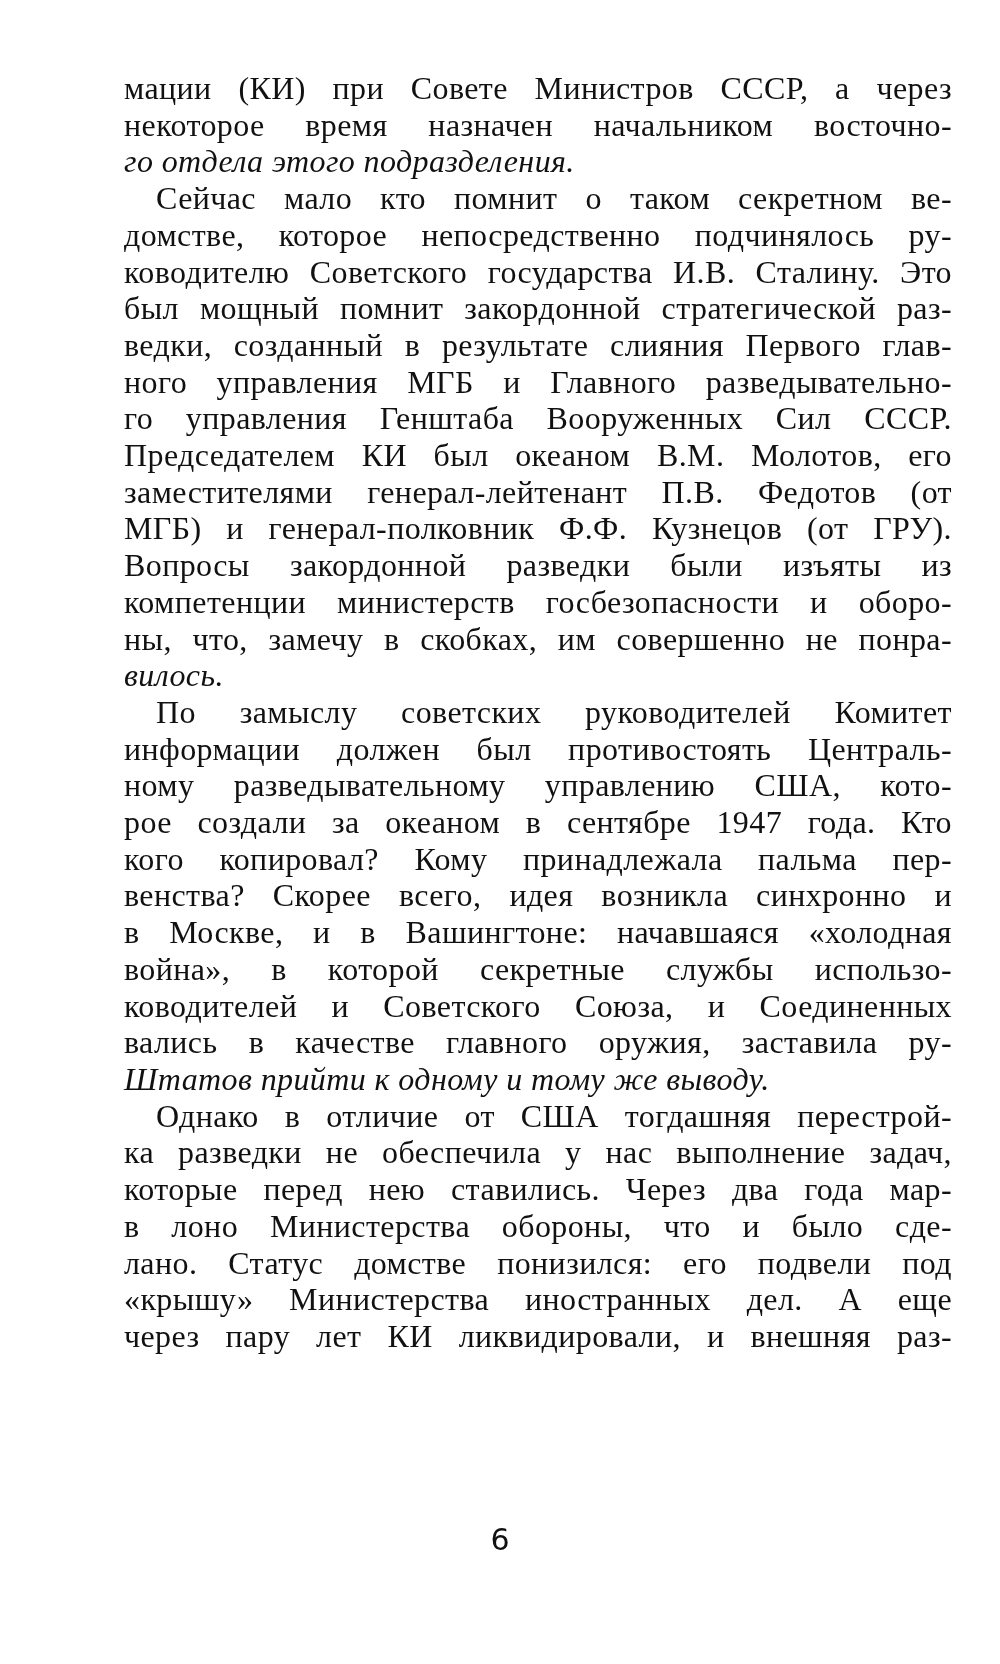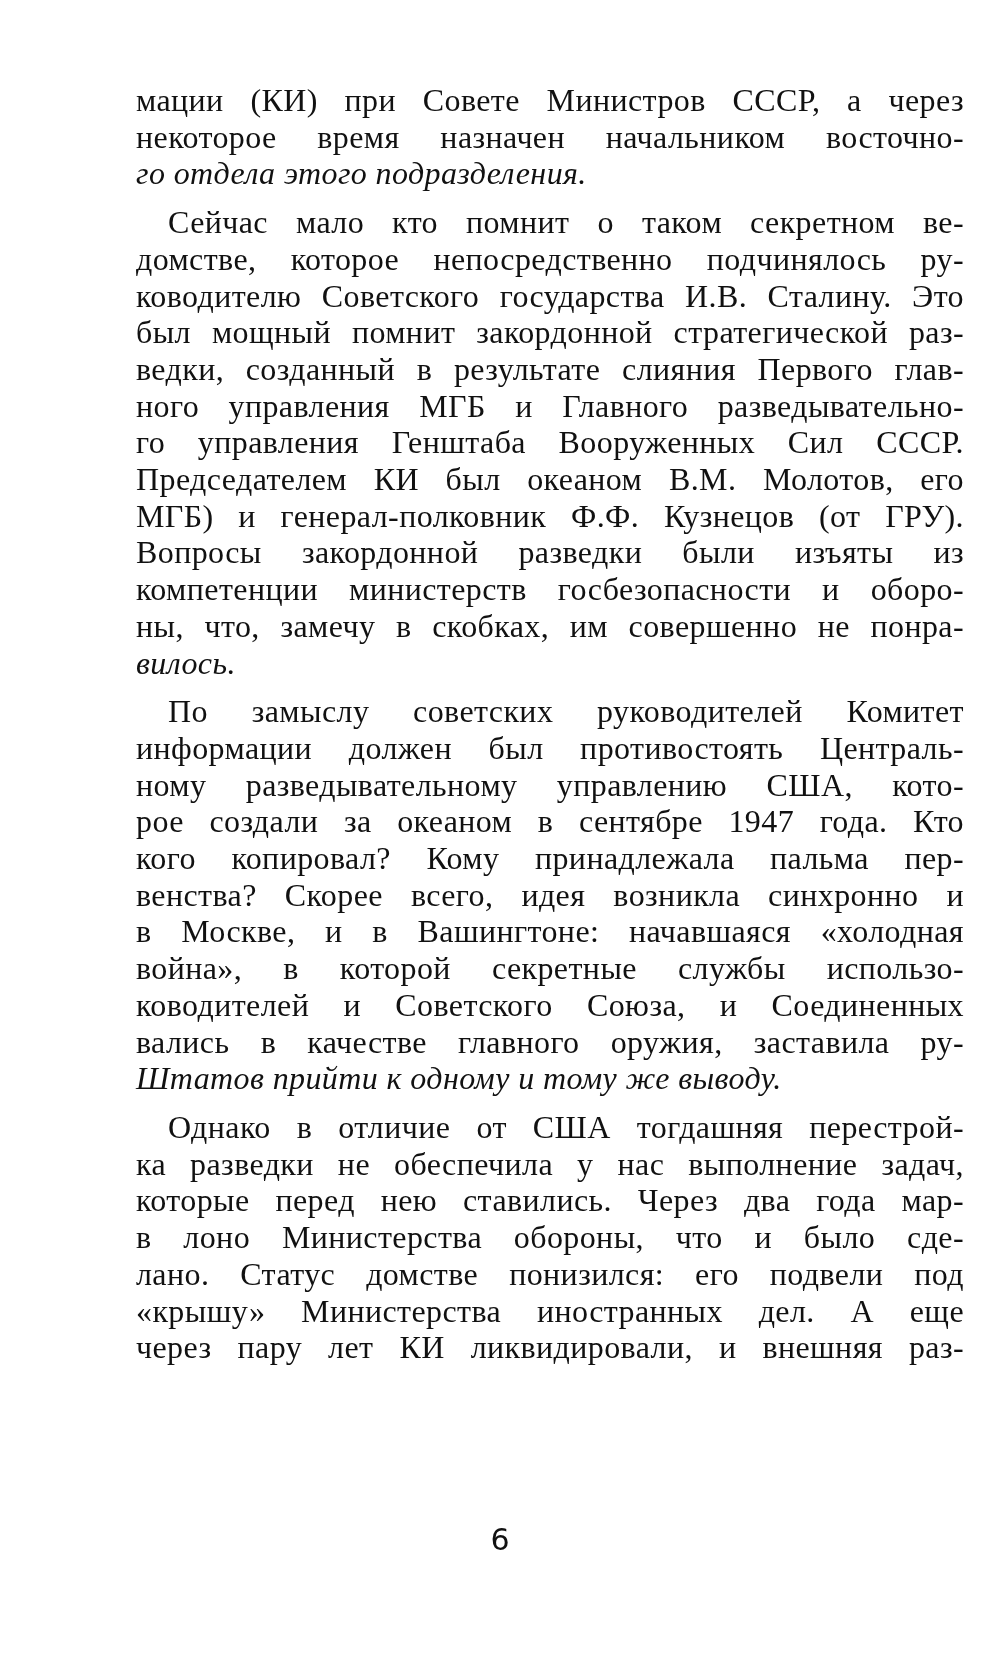--- a/index.html
+++ b/index.html
@@ -8,21 +8,21 @@
     position: absolute;
     left: 124px;
     top: 70px;
     width: 828px;
     font-family: "Liberation Serif", "DejaVu Serif", serif;
     font-size: 32px;
     line-height: 36.7px;
     color: #111111;
     letter-spacing: 0.4px;
   }
-  .para { margin: 12px; text-align: justify; text-align-last: justify; }
+  .para { margin: 0; text-align: justify; text-align-last: justify; }
   .line { display: block; white-space: nowrap; text-align: justify; text-align-last: justify; width: 828px; }
   .line.last { text-align-last: left; font-style: italic; }
   .line.ind { width: 796px; margin-left: 32px; }
   .pagenum {
     position: absolute;
     left: 0; width: 1000px;
     top: 1522px;
     text-align: center;
     font-family: "DejaVu Sans", sans-serif;
     font-size: 30px;
@@ -40,20 +40,21 @@
   </p>
   <p class="para">
     <span class="line ind">Сейчас мало кто помнит о таком секретном ве-</span>
     <span class="line">домстве, которое непосредственно подчинялось ру-</span>
     <span class="line">ководителю Советского государства И.В. Сталину. Это</span>
     <span class="line">был мощный помнит закордонной стратегической раз-</span>
     <span class="line">ведки, созданный в результате слияния Первого глав-</span>
     <span class="line">ного управления МГБ и Главного разведывательно-</span>
     <span class="line">го управления Генштаба Вооруженных Сил СССР.</span>
     <span class="line">Председателем КИ был океаном В.М. Молотов, его</span>
+    <span class="line">заместителями генерал-лейтенант П.В. Федотов (от</span>
     <span class="line">МГБ) и генерал-полковник Ф.Ф. Кузнецов (от ГРУ).</span>
     <span class="line">Вопросы закордонной разведки были изъяты из</span>
     <span class="line">компетенции министерств госбезопасности и оборо-</span>
     <span class="line">ны, что, замечу в скобках, им совершенно не понра-</span>
     <span class="line last">вилось.</span>
   </p>
   <p class="para">
     <span class="line ind">По замыслу советских руководителей Комитет</span>
     <span class="line">информации должен был противостоять Централь-</span>
     <span class="line">ному разведывательному управлению США, кото-</span>

